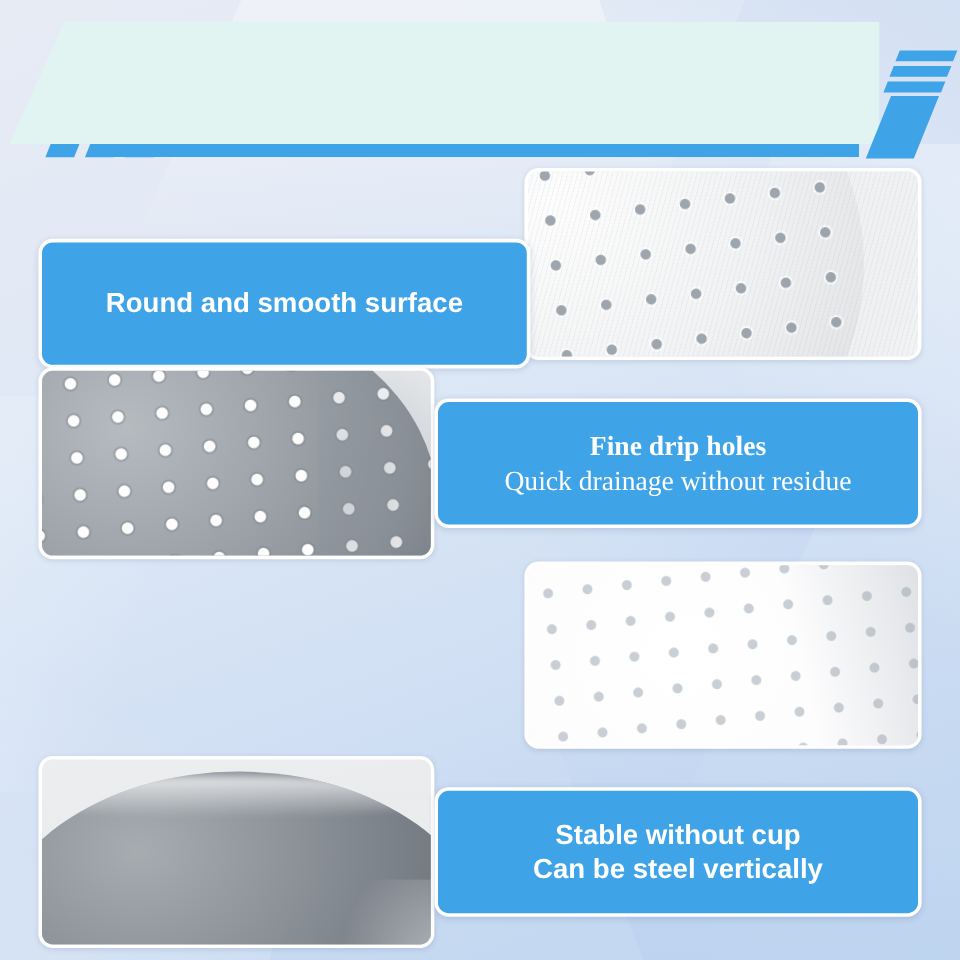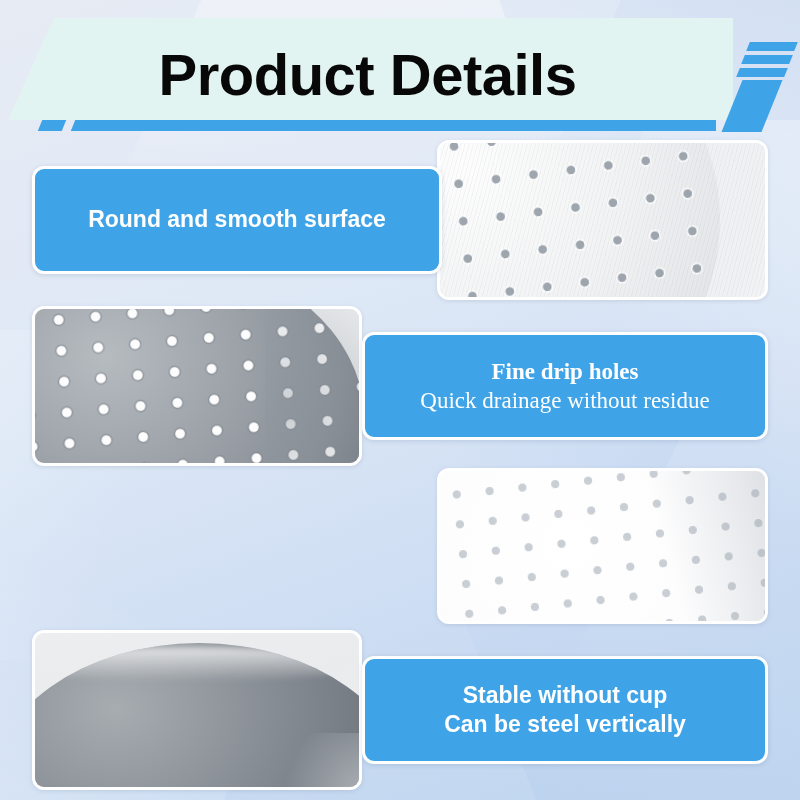--- a/index.html
+++ b/index.html
@@ -158,21 +158,21 @@
     border:3px solid #ffffff;
     box-shadow:0 1px 5px rgba(70,100,140,.20);
     display:flex;
     flex-direction:column;
     align-items:center;
     justify-content:center;
     color:#ffffff;
     text-align:center;
     padding:0 18px;
   }
-  .label.left  { left:32px; width:410px; }
+  .label.left  { left:32px; width:410px;margin-top:33px; }
   .label.right { left:362px; width:406px; }
 
   .label .line-bold {
     font-size:23px;
     font-weight:bold;
     line-height:1.28;
     white-space:nowrap;
   }
   .label .line-reg {
     font-size:23px;
@@ -355,21 +355,20 @@
     <div class="dash d1"></div>
     <div class="dash d2"></div>
     <div class="dash d3"></div>
     <div class="banner-underline"></div>
 
     <div class="swoosh-bar s1"></div>
     <div class="swoosh-bar s2"></div>
     <div class="swoosh-bar s3"></div>
     <div class="swoosh-big"></div>
 
-    <div id="page-title">Product Details</div>
   </div>
 
   <div class="row r1">
     <div class="photo right">
       <div class="photo-inner">
         <div class="p1-bg metal-base"></div>
         <div class="p1-sheen"></div>
         <div class="p1-rim"></div>
         <div class="p1-bowl">
             <div class="p1-holes"></div>

